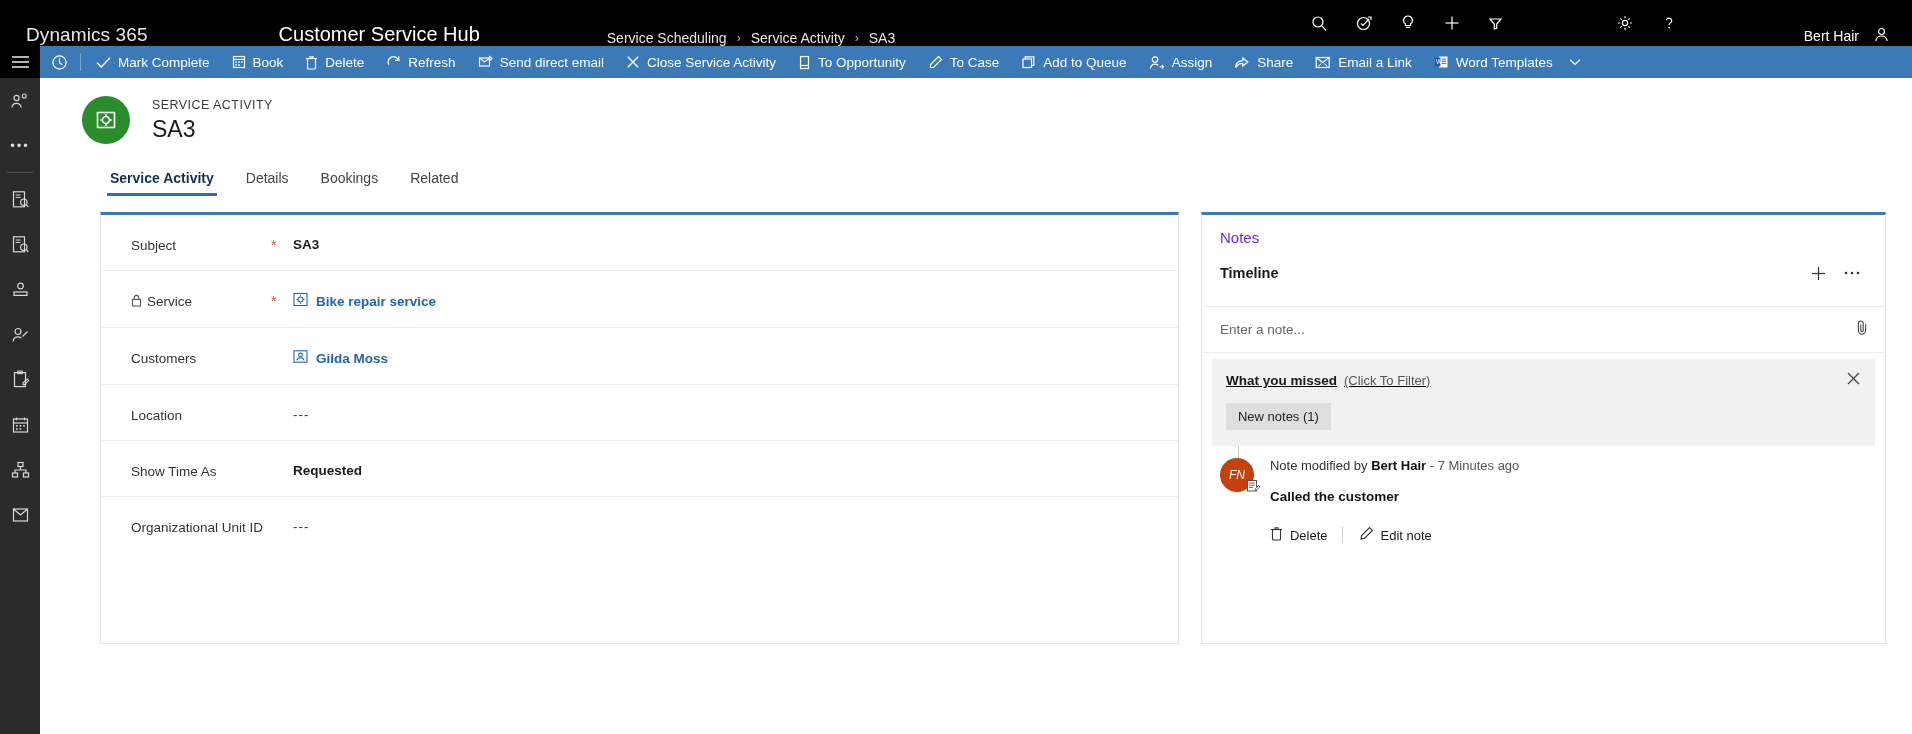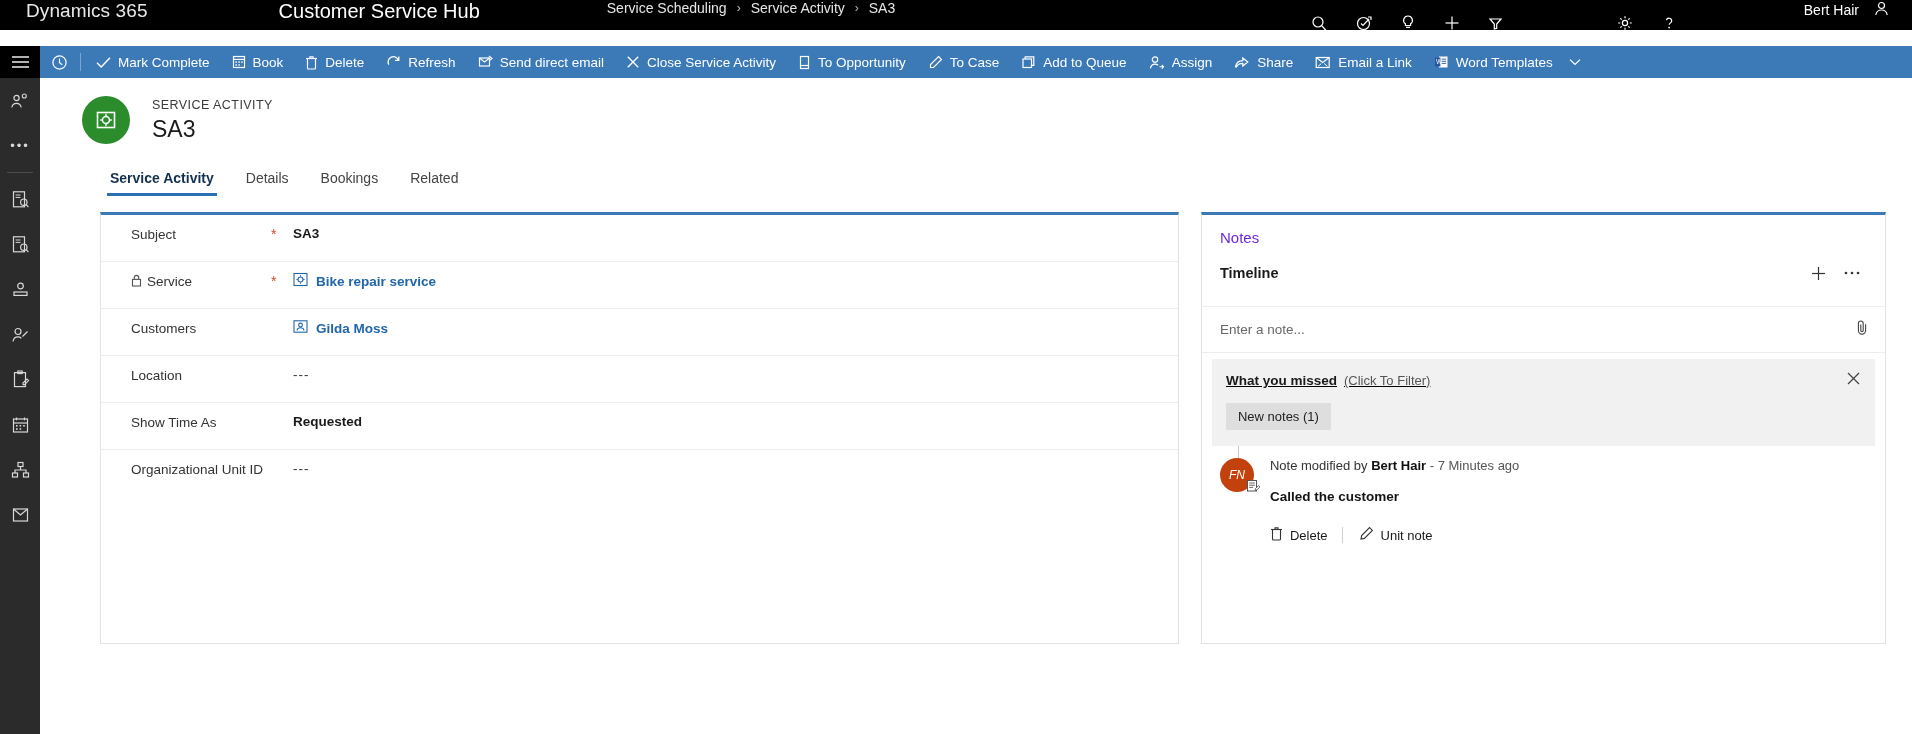--- a/index.html
+++ b/index.html
@@ -4,21 +4,21 @@
 <style>
   * { box-sizing: border-box; margin: 0; padding: 0; }
   html, body {
     width: 1912px; height: 734px;
     font-family: "Liberation Sans", sans-serif;
     background: #ffffff; overflow: hidden;
   }
 
   
   .topnav {
-    height: 30px; background: #000000; display: flex; align-items: flex-start;
+    height: 46px; background: #000000; display: flex; align-items: flex-end;
     color: #ffffff; position: relative; gap: 42px;
   }
   .brand {
     display: flex; align-items: center; padding: 0 22px 0 26px;
     font-size: 19px; color: #e8e8e8; letter-spacing: .1px;
   }
   .vsep { width: 1px; background: #4a4a4a; margin: 8px 0; }
   .apptitle {
     display: flex; align-items: center; padding: 0 24px;
     font-size: 20px; color: #ffffff; font-weight: 400;
@@ -106,21 +106,21 @@
   }
 
   .content { display: flex; gap: 22px; padding: 16px 26px 0 60px; }
 
   
   .form-card {
     width: 1112px; background: #ffffff; border: 1px solid #e3e3e3;
     border-top: 3px solid #3b79b7; min-height: 330px;
   }
   .frow {
-    display: flex; align-items: flex-start; padding: 10px 0 15px 30px;
+    display: flex; align-items: flex-start; padding: 21px 0 15px 30px;
     border-bottom: 1px solid #ededed; min-height: 47px;
   }
   .frow:last-child { border-bottom: none; }
   .flabel {
     width: 140px; font-size: 13.5px; color: #333; line-height: 18px;
     display: flex; align-items: flex-start; gap: 5px; padding-top: 1px;
   }
   .lock-ico { flex: none; margin-top: 1px; }
   .freq { width: 22px; color: #d24726; font-size: 14px; text-align: left; padding-top: 1px; }
   .fval {
@@ -682,21 +682,21 @@
               </span>
               <span>Delete</span>
             </span>
             <span class="tl-actsep"></span>
             <span class="tl-act">
               <span>
                 <svg width="15" height="15" viewBox="0 0 15 15">
                     <path d="M10.6 1.6l2.8 2.8-8 8-3.4.6.6-3.4 8-8z" fill="none" stroke="#333" stroke-width="1.1"></path>
                   </svg>
               </span>
-              <span>Unit note</span>
+              <span>Edit note</span>
             </span>
           </div>
         </div>
       </div>
     </div>
 
   </div>
 </div>
 
 </body></html>

